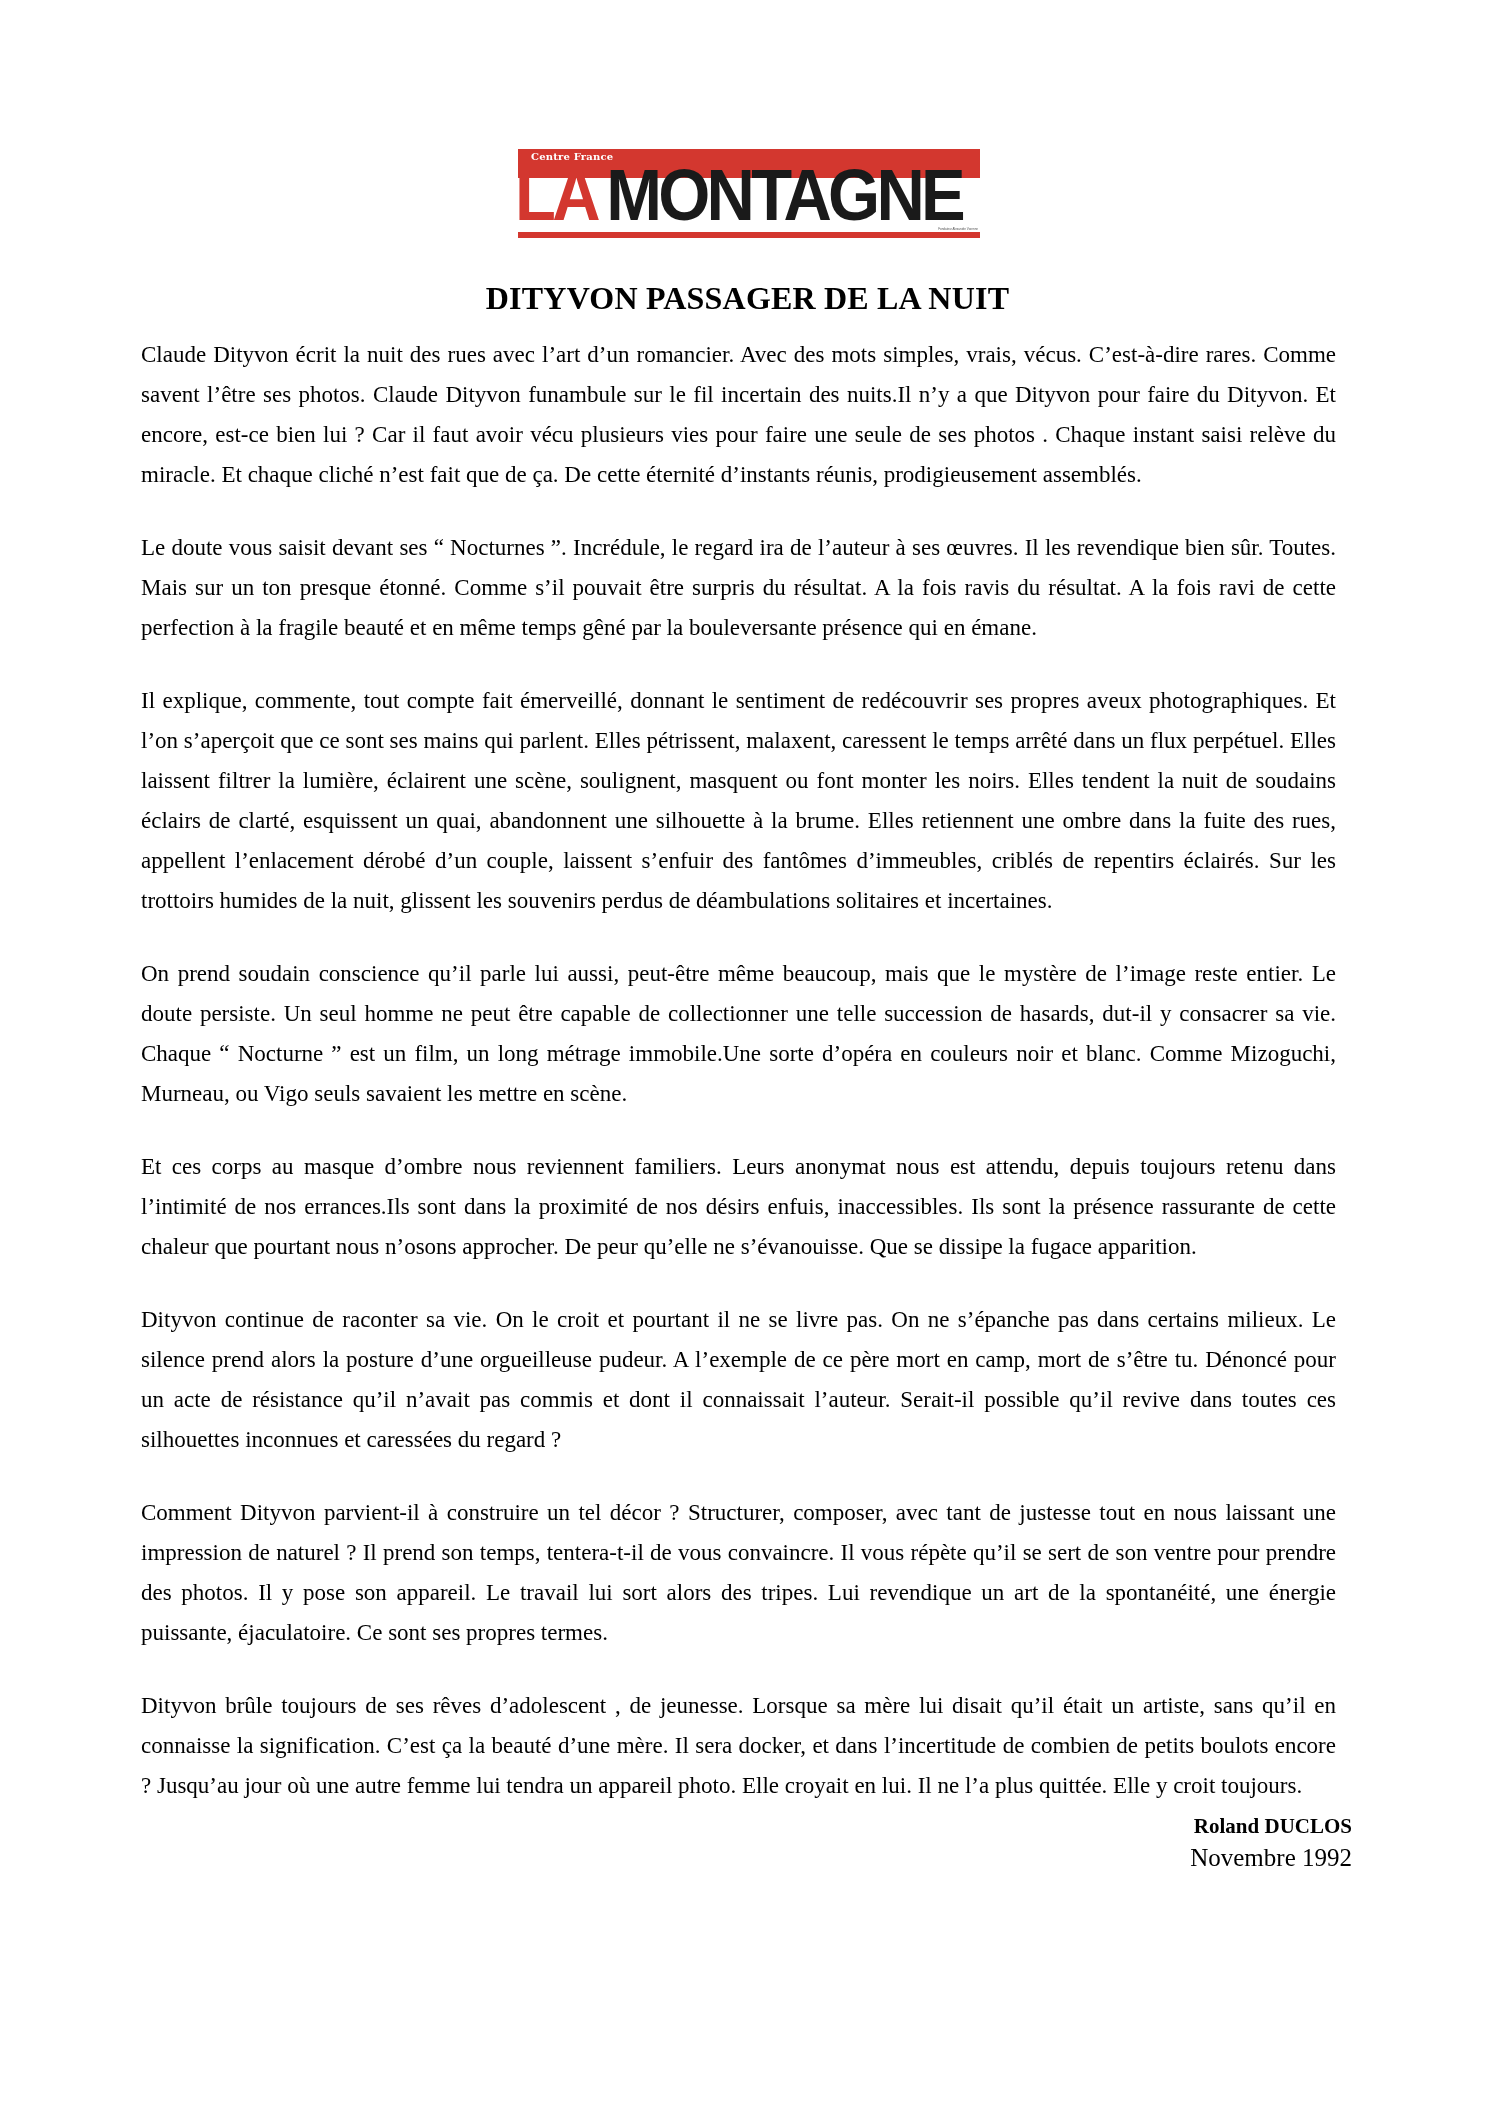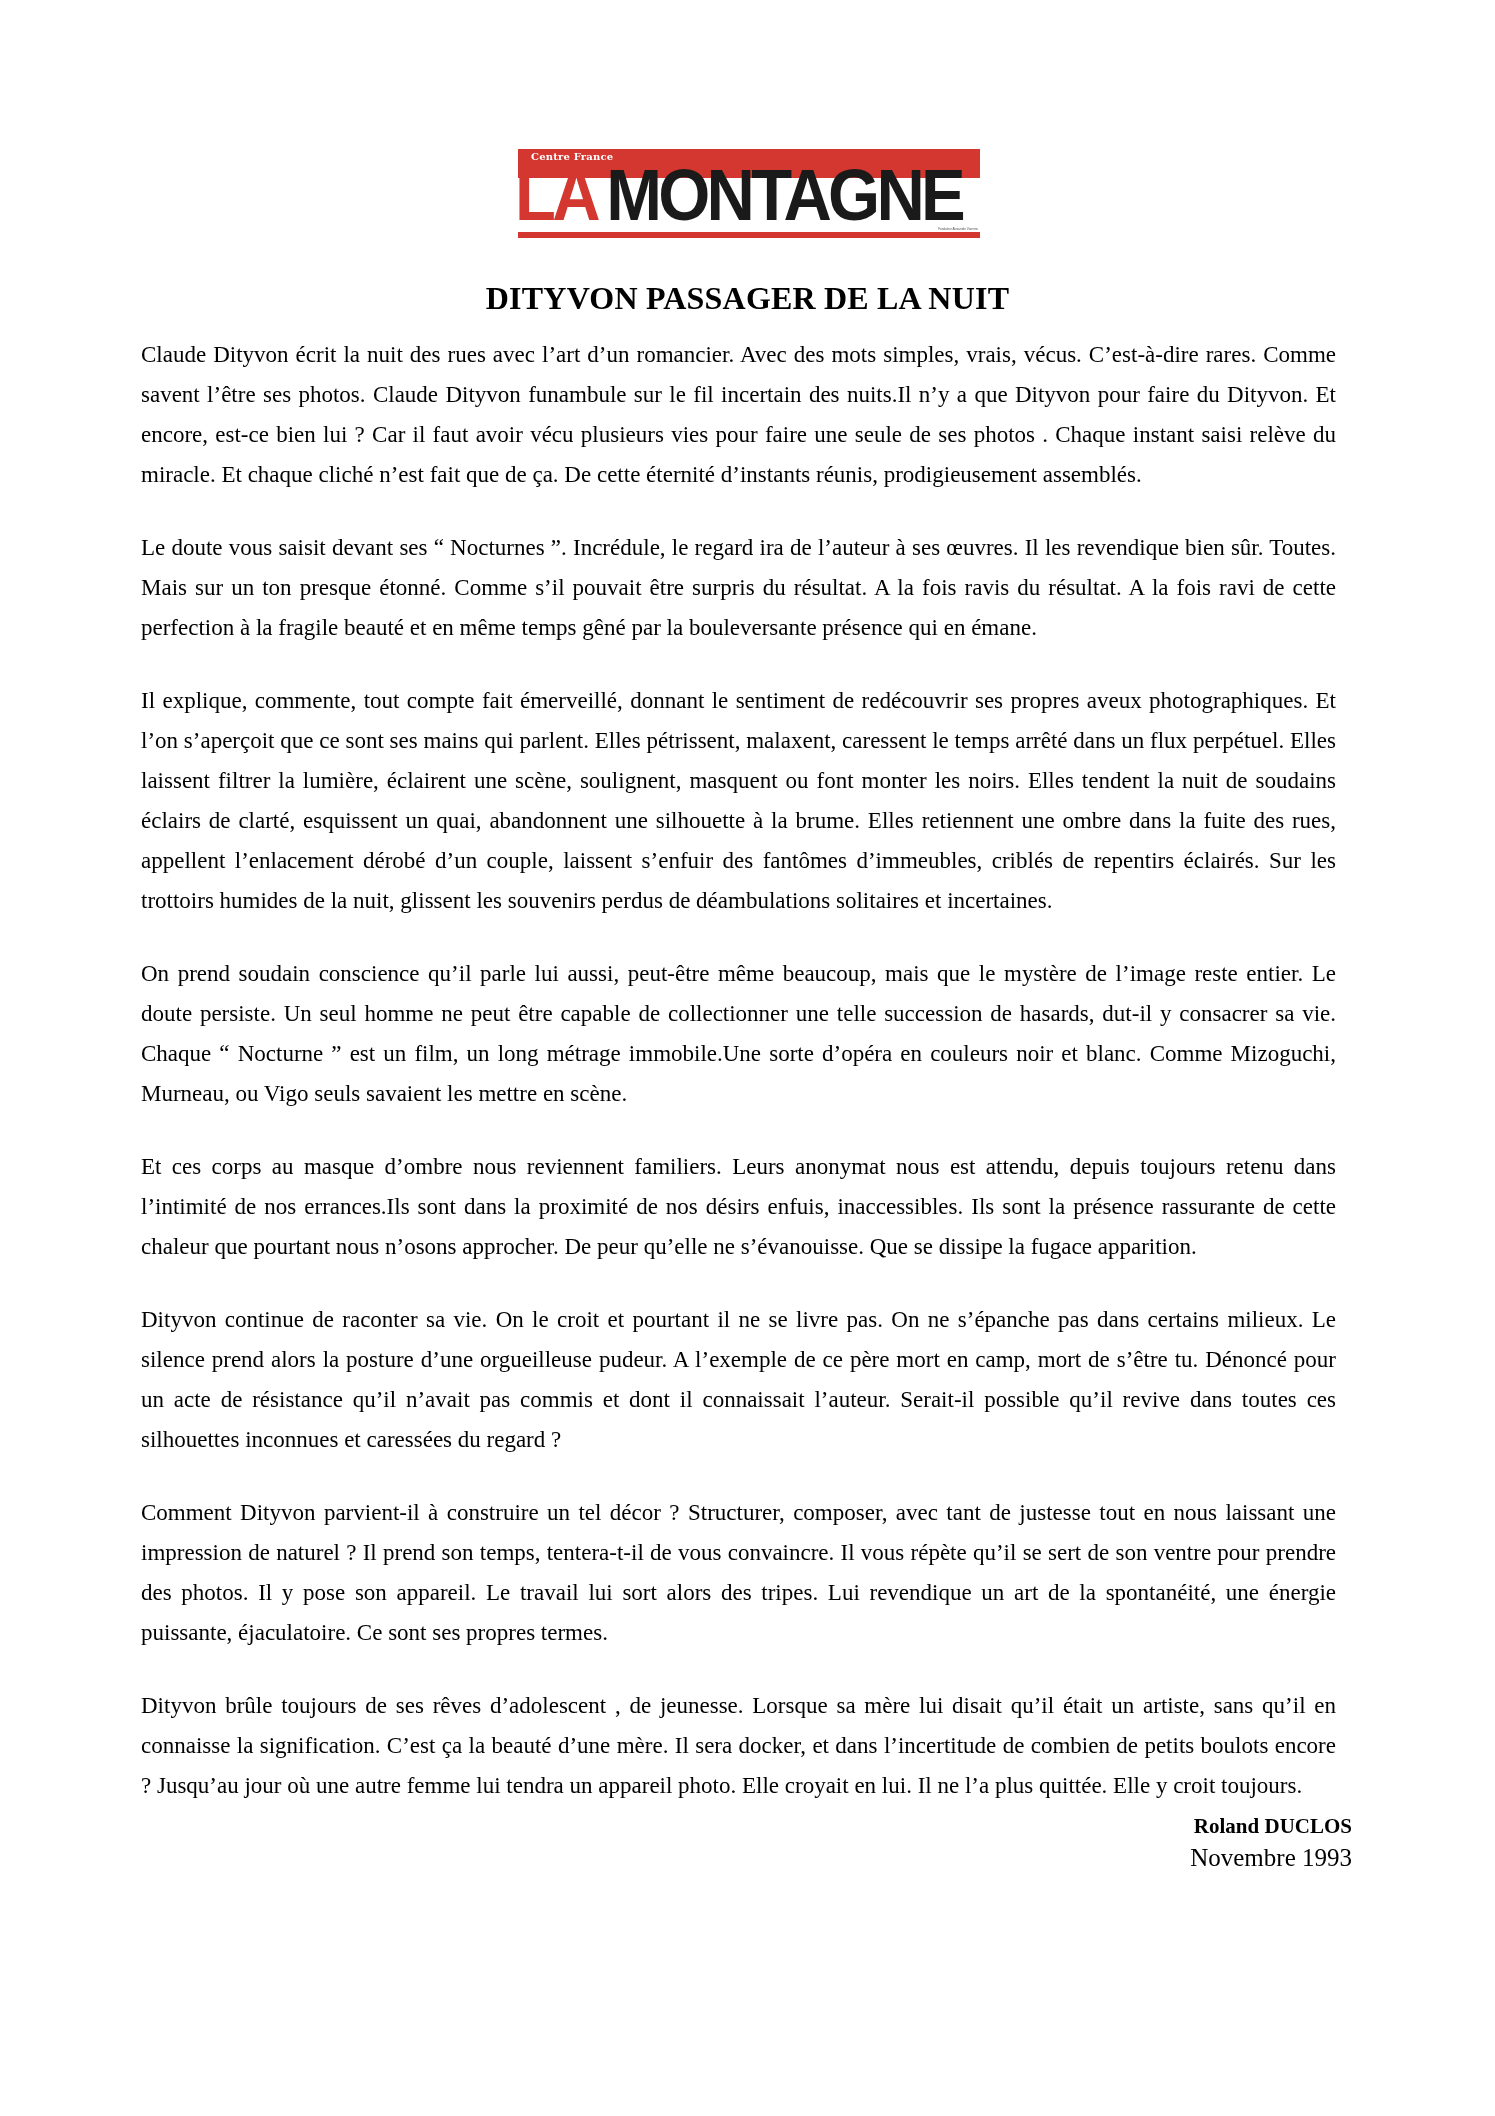--- a/index.html
+++ b/index.html
@@ -145,14 +145,14 @@
   <p>Il explique, commente, tout compte fait émerveillé, donnant le sentiment de redécouvrir ses propres aveux photographiques. Et l’on s’aperçoit que ce sont ses mains qui parlent. Elles pétrissent,  malaxent, caressent le temps arrêté dans un flux perpétuel. Elles laissent filtrer la lumière, éclairent une scène, soulignent, masquent ou font monter les noirs. Elles tendent la nuit de soudains éclairs de clarté, esquissent un quai, abandonnent une silhouette à la brume. Elles retiennent une ombre dans la fuite des rues, appellent l’enlacement dérobé d’un couple, laissent s’enfuir des fantômes d’immeubles, criblés de repentirs éclairés. Sur les trottoirs humides de la nuit, glissent les souvenirs perdus de déambulations solitaires et incertaines.</p>
   <p>On prend soudain conscience qu’il parle lui aussi, peut-être même beaucoup, mais que le mystère de l’image reste entier. Le doute persiste. Un seul homme ne peut être capable de collectionner une telle succession de hasards, dut-il y consacrer sa vie. Chaque “ Nocturne ” est un film, un long métrage immobile.Une sorte d’opéra en couleurs noir et blanc. Comme Mizoguchi, Murneau, ou Vigo seuls savaient les mettre en scène.</p>
   <p>Et ces corps au masque d’ombre nous reviennent familiers. Leurs anonymat nous est attendu, depuis toujours retenu dans l’intimité de nos errances.Ils sont dans la proximité de nos désirs enfuis, inaccessibles. Ils sont la présence rassurante de cette chaleur que pourtant nous n’osons approcher. De peur qu’elle ne s’évanouisse. Que se dissipe la fugace apparition.</p>
   <p>Dityvon continue de raconter sa vie. On le croit et pourtant il ne se livre pas. On ne s’épanche pas dans certains milieux. Le silence prend alors la posture d’une orgueilleuse pudeur. A l’exemple de ce père mort en camp, mort de s’être tu. Dénoncé pour un acte de résistance qu’il n’avait pas commis et dont il connaissait l’auteur. Serait-il possible qu’il revive dans toutes ces silhouettes inconnues et caressées du regard ?</p>
   <p>Comment Dityvon parvient-il à construire un tel décor ? Structurer, composer, avec tant de justesse tout en nous laissant une impression de naturel ? Il prend son temps, tentera-t-il de vous convaincre. Il vous répète qu’il se sert de son ventre pour prendre des photos. Il y pose son appareil. Le travail lui sort alors des tripes. Lui revendique un art de la spontanéité, une énergie puissante, éjaculatoire. Ce sont ses propres termes.</p>
   <p>Dityvon brûle toujours de ses rêves d’adolescent , de jeunesse. Lorsque sa mère lui disait qu’il était un artiste, sans qu’il en connaisse la signification. C’est ça la beauté d’une mère. Il sera docker, et dans l’incertitude de combien de petits boulots encore ? Jusqu’au jour où une autre femme lui tendra un appareil photo. Elle croyait en lui. Il ne l’a plus quittée. Elle y croit toujours.</p>
 </div>
 
 <div class="signature">
   <div class="author">Roland DUCLOS</div>
-  <div class="date">Novembre 1993</div>
+  <div class="date">Novembre 1992</div>
 </div>
 
 </body></html>

